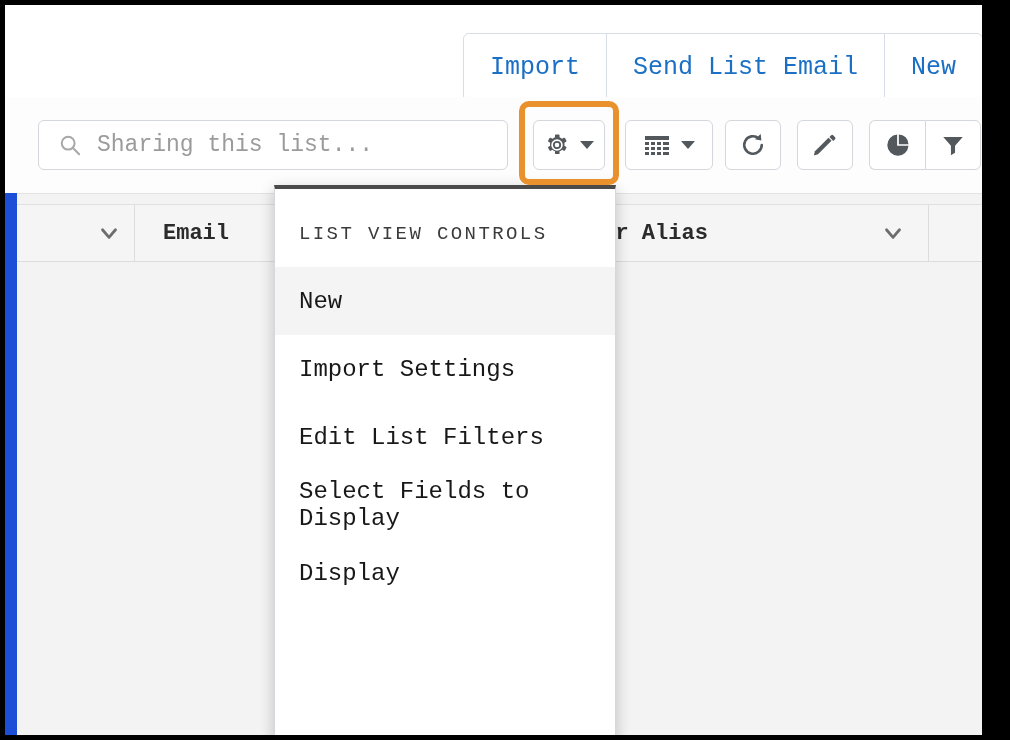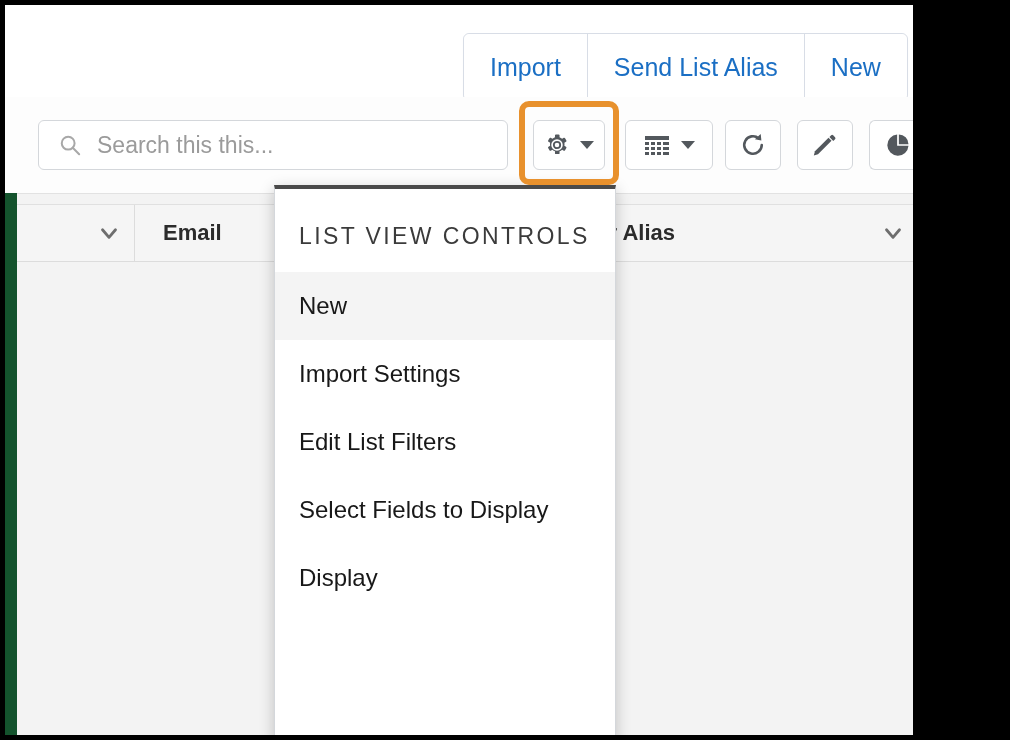--- a/index.html
+++ b/index.html
@@ -9,24 +9,25 @@
     height: 740px;
     overflow: hidden;
     background: #000;
     font-family: "Liberation Sans", sans-serif;
   }
 
   #screen {
     position: absolute;
     left: 5px;
     top: 5px;
-    width: 908px;
+    width: 977px;
     height: 730px;
-    background: #14532d;
+    background: #1d4ed8;
     overflow: hidden;
+    font-family: Liberation Mono, monospace;
   }
 
   
   #action-bar {
     position: absolute;
     left: 0; top: 0;
     width: 1000px;
     height: 92px;
     background: #ffffff;
   }
@@ -175,21 +176,21 @@
     width: 342px;
     height: 555px;
     background: #ffffff;
     border: 1px solid #d4d7db;
     border-top: 4px solid #4a4a4a;
     box-shadow: 0 4px 14px rgba(0,0,0,0.22);
     z-index: 30;
     overflow: hidden;
   }
   #menu-heading {
-    font-size: 23px;
+    font-size: 19px;
     letter-spacing: 2.4px;
     color: #3b3b3b;
     padding: 34px 0 22px 24px;
     white-space: nowrap;
   }
   .menu-item {
     height: 68px;
     display: flex;
     align-items: center;
     padding-left: 24px;
@@ -200,33 +201,33 @@
   .menu-item.selected { background: #f4f4f4; }
 </style>
 </head>
 <body>
 
 <div id="screen">
 
   <div id="action-bar">
     <div id="button-group">
       <div class="gbtn">Import</div>
-      <div class="gbtn">Send List Alias</div>
+      <div class="gbtn">Send List Email</div>
       <div class="gbtn">New</div>
     </div>
   </div>
 
   <div id="toolbar">
 
     <div id="search-box">
       <svg id="search-icon" viewBox="0 0 24 24">
         <circle cx="10" cy="10" r="7" stroke-width="2.2"></circle>
         <line x1="15" y1="15" x2="22" y2="22" stroke-width="2.2" stroke-linecap="round"></line>
       </svg>
-      <span id="search-input-text">Search this this...</span>
+      <span id="search-input-text">Sharing this list...</span>
     </div>
 
     <div class="icon-btn" id="gear-btn">
       <svg width="26" height="26" viewBox="0 0 24 24">
         <path class="icon-fill" d="M12 8.2a3.8 3.8 0 1 0 0 7.6 3.8 3.8 0 0 0 0-7.6zm0 5.9a2.1 2.1 0 1 1 0-4.2 2.1 2.1 0 0 1 0 4.2z"></path>
         <path class="icon-fill" d="M20.3 13.6l-1.5-.9c.1-.45.15-.92.15-1.4s-.05-.95-.15-1.4l1.5-.9a.9.9 0 0 0 .34-1.2l-1.2-2.1a.9.9 0 0 0-1.2-.34l-1.5.86a7.5 7.5 0 0 0-2.4-1.4V3.1a.9.9 0 0 0-.9-.9h-2.4a.9.9 0 0 0-.9.9v1.72a7.5 7.5 0 0 0-2.4 1.4l-1.5-.86a.9.9 0 0 0-1.2.34l-1.2 2.1a.9.9 0 0 0 .34 1.2l1.5.9c-.1.45-.15.92-.15 1.4s.05.95.15 1.4l-1.5.9a.9.9 0 0 0-.34 1.2l1.2 2.1a.9.9 0 0 0 1.2.34l1.5-.86a7.5 7.5 0 0 0 2.4 1.4v1.72c0 .5.4.9.9.9h2.4c.5 0 .9-.4.9-.9v-1.72a7.5 7.5 0 0 0 2.4-1.4l1.5.86a.9.9 0 0 0 1.2-.34l1.2-2.1a.9.9 0 0 0-.34-1.2zM12 17.3a5.3 5.3 0 1 1 0-10.6 5.3 5.3 0 0 1 0 10.6z"></path>
       </svg>
       <span class="caret"></span>
     </div>
 

